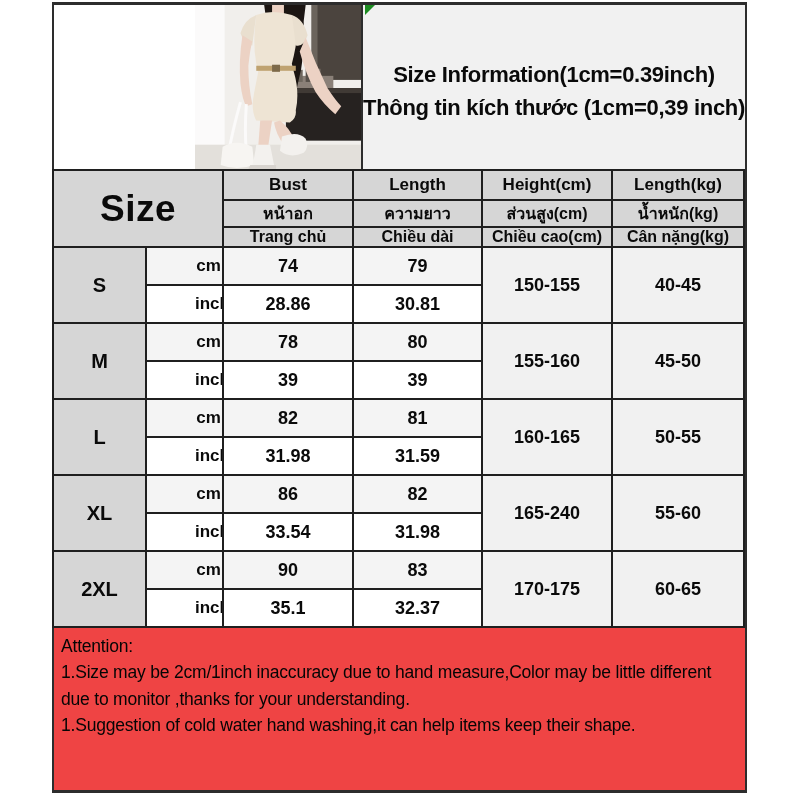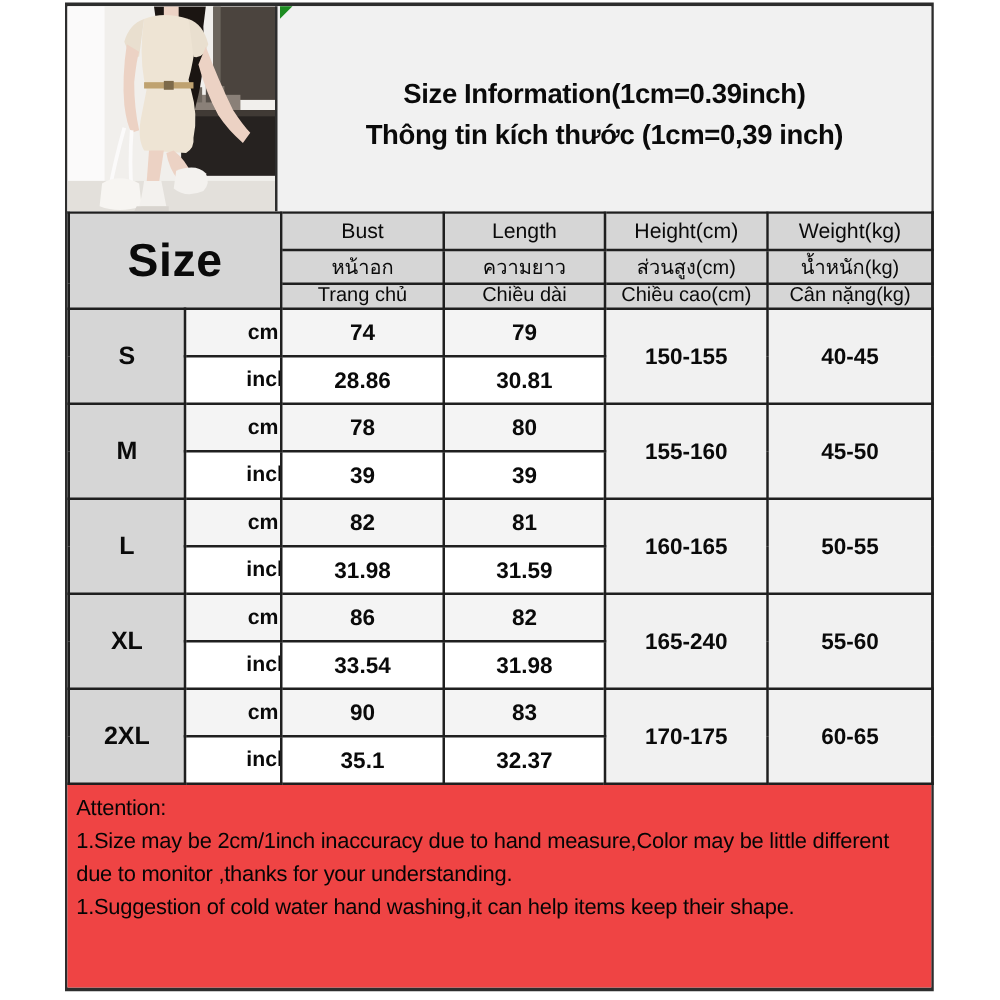--- a/index.html
+++ b/index.html
@@ -3,21 +3,21 @@
 <meta charset="utf-8">
 <style>
   * { margin:0; padding:0; box-sizing:border-box; }
   html,body { width:800px; height:800px; background:#ffffff; font-family:"Liberation Sans", sans-serif; }
   .canvas { position:relative; width:800px; height:800px; background:#ffffff; overflow:hidden; }
 
   .sheet {
     position:absolute; left:52px; top:2px; width:695px; height:791px;
     background:#ffffff;
     border:2px solid #2d2d2d; border-top-width:3px; border-bottom-width:3px;
-    display:flex; flex-direction:column;
+    display:flex; flex-direction:column;align-items:flex-end;
   }
 
   
   .top-row { display:flex; height:164px; flex:0 0 164px; position:relative; }
   .photo {
     width:168px; flex:0 0 168px; border-right:2px solid #2d2d2d;
     position:relative; overflow:hidden; background:#f4f2f0;
   }
   .photo svg { display:block; width:100%; height:100%; }
   .green-mark {
@@ -31,21 +31,21 @@
   }
   .title-line { font-weight:bold; color:#0a0a0a; font-size:22px; letter-spacing:-0.3px; white-space:nowrap; }
   .title-line.th { font-size:21px; }
 
   
   table.size-table { border-collapse:collapse; width:691px; table-layout:fixed; flex:0 0 auto; }
   .size-table th, .size-table td {
     border:2px solid #1f1f1f; text-align:center; vertical-align:middle;
     color:#0a0a0a; overflow:hidden;
   }
-  .hdr   { background:#d6d6d6; font-weight:normal; font-size:17px; height:30px; }
+  .hdr   { background:#d6d6d6; font-weight:bold; font-size:17px; height:30px; }
   .hdr.sub { font-size:16px; height:15px; }
   .size-big { background:#d6d6d6; font-weight:bold; font-size:37px; letter-spacing:0.5px; }
   .size-label { background:#d6d6d6; font-weight:bold; font-size:20px; }
   .unit  { font-weight:bold; font-size:17px; height:38px;padding-left:48px; }
   .val   { font-weight:bold; font-size:18px; height:38px; }
   .cmrow  { background:#f4f4f4; }
   .inchrow{ background:#ffffff; }
   .range { background:#f1f1f1; font-weight:bold; font-size:18px;margin-top:34px; }
 
   
@@ -121,21 +121,21 @@
         <col style="width:129px">
           <col style="width:130px">
           <col style="width:132px">
       </colgroup>
       <tbody>
           <tr>
         <th class="size-big" rowspan="3" colspan="2">Size</th>
         <th class="hdr">Bust</th>
         <th class="hdr">Length</th>
         <th class="hdr">Height(cm)</th>
-        <th class="hdr">Weight(kg)</th>
+        <th class="hdr">Length(kg)</th>
       </tr>
       <tr>
         <th class="hdr sub">หน้าอก</th>
         <th class="hdr sub">ความยาว</th>
         <th class="hdr sub">ส่วนสูง(cm)</th>
         <th class="hdr sub">น้ำหนัก(kg)</th>
       </tr>
       <tr>
         <th class="hdr sub">Trang chủ</th>
         <th class="hdr sub">Chiều dài</th>

